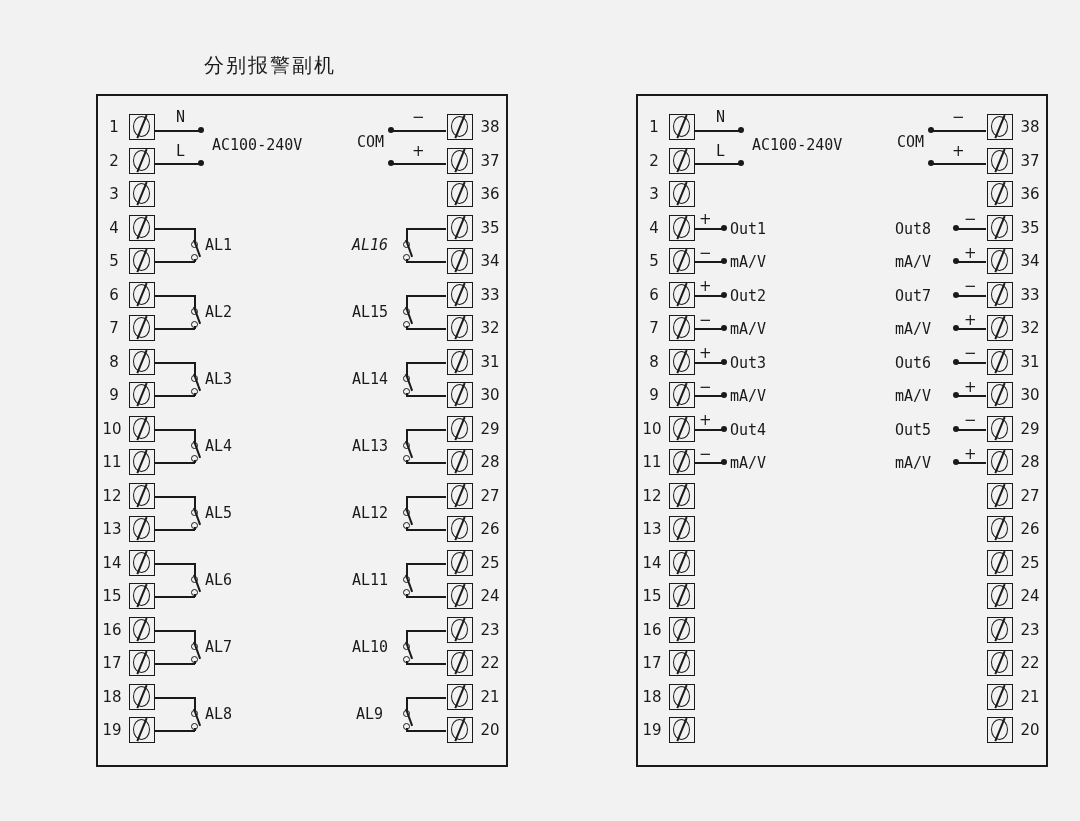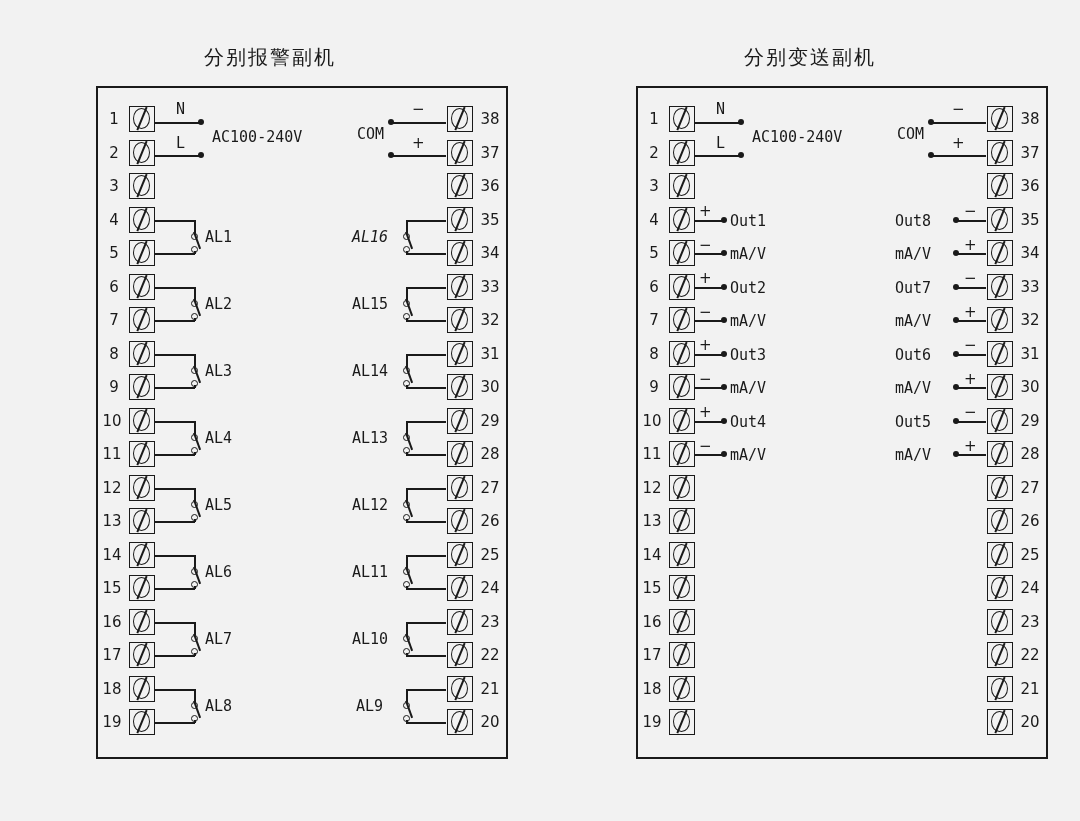--- a/index.html
+++ b/index.html
@@ -3,21 +3,21 @@
 <meta charset="utf-8">
 <style>
   html,body{margin:0;padding:0;}
   body{
     width:1080px;height:821px;
     background:#f2f2f2;
     font-family:"DejaVu Sans","Liberation Sans",sans-serif;
     position:relative;
     overflow:hidden;
   }
-  .panel{position:absolute;top:0;width:540px;height:673px;}
+  .panel{position:absolute;top:8px;width:540px;height:673px;}
   .panel-left{left:0;}
   .panel-right{left:540px;}
 
   .panel-title{
     position:absolute;top:44px;left:0;width:540px;
     text-align:center;
     font-size:20px;letter-spacing:2px;color:#1a1a1a;
     font-family:"DejaVu Sans","Liberation Sans",sans-serif;
   }
 
@@ -345,21 +345,20 @@
     <div class="ccirc" style="left:403px;top:702px;"></div>
     <div class="ccirc" style="left:403px;top:715px;"></div>
     <div class="wire wv" style="left:406px;top:720px;height:3px;"></div>
     <div class="wire wh" style="left:406px;top:722px;width:40px;"></div>
     <div class="wire" style="left:405px;top:701px;width:1.5px;height:18px;transform:rotate(-20deg);transform-origin:top;"></div>
     <div class="lbl" style="left:356px;top:697px;">AL9</div>
   </div>
 </div>
 
 <div class="panel panel-right">
-  <div class="panel-title">分别变送副机</div>
   <div class="box"></div>
 
   <div class="term" style="left:129px;top:106px;"></div>
   <div class="tnum" style="left:101px;top:110px;">1</div>
   <div class="term" style="left:129px;top:140px;"></div>
   <div class="tnum" style="left:101px;top:144px;">2</div>
   <div class="term" style="left:129px;top:173px;"></div>
   <div class="tnum" style="left:101px;top:177px;">3</div>
   <div class="term" style="left:129px;top:207px;"></div>
   <div class="tnum" style="left:101px;top:211px;">4</div>

